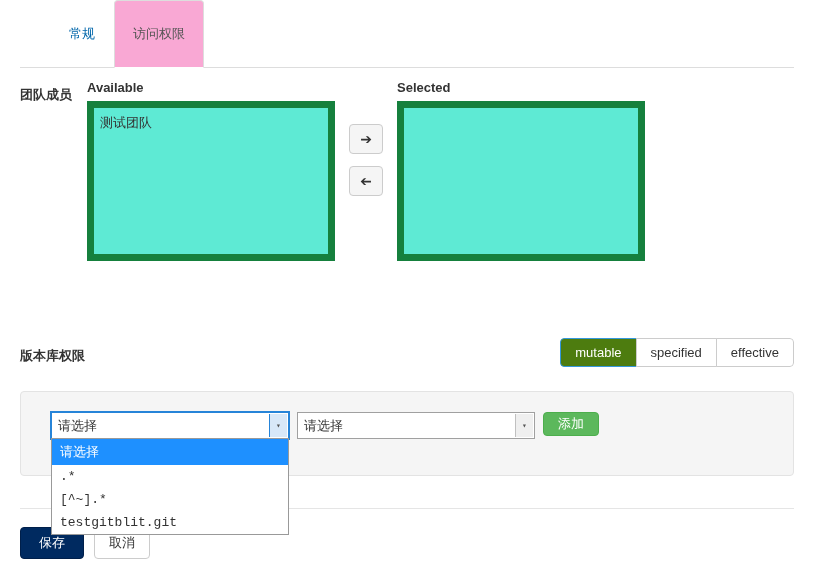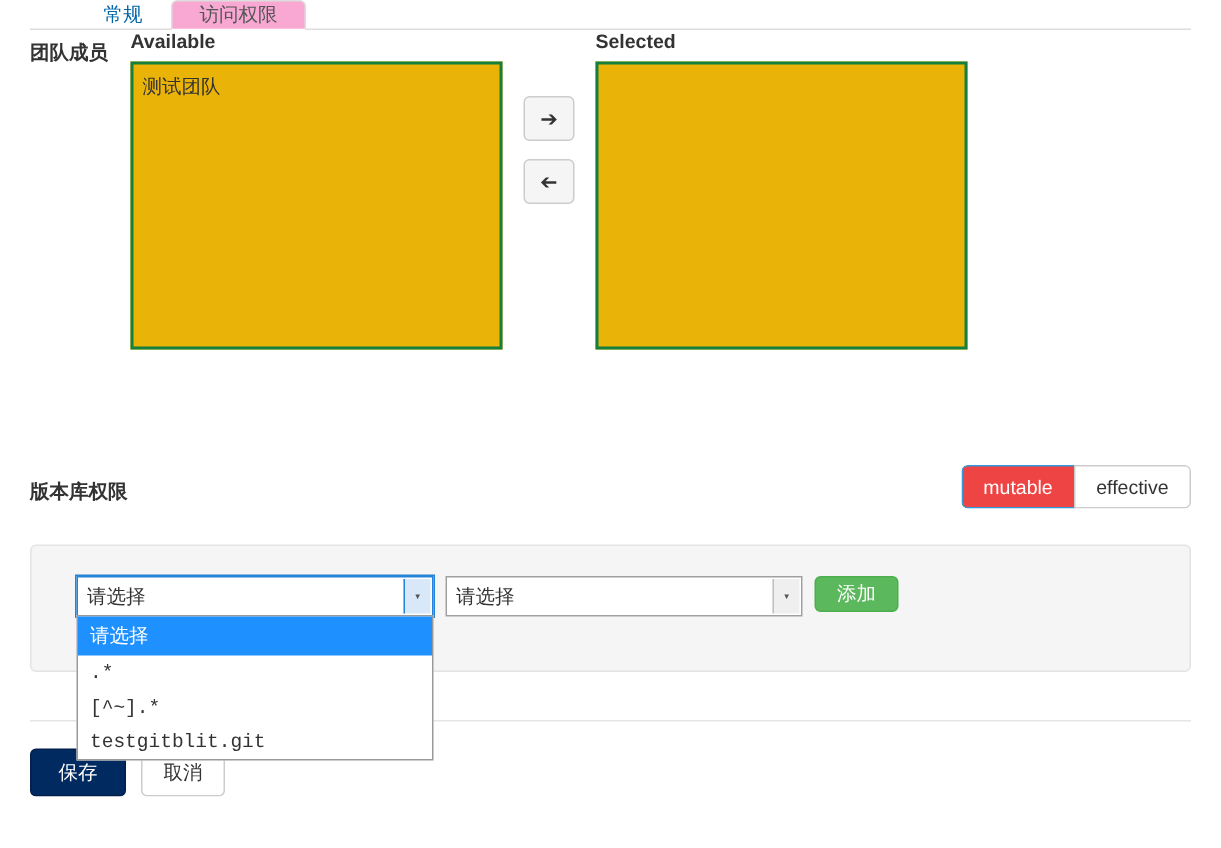--- a/index.html
+++ b/index.html
@@ -1,43 +1,43 @@
 <!DOCTYPE html>
 <html><head>
   <meta charset="utf-8">
   <style>
     * { box-sizing: border-box; margin: 0; padding: 0; }
     body { font-family: "Helvetica Neue", Helvetica, Arial, "Microsoft YaHei", sans-serif; font-size: 13px; color: #333; background: #fff; width: 814px; }
     .container { padding: 0 20px; }
     
     .nav-tabs { border-bottom: 1px solid #ddd; display: flex; padding-left: 30px; }
-    .nav-tab { padding: 0 18px; color: #0066aa; cursor: pointer; border: 1px solid transparent; border-bottom: none; margin-bottom: -1px; border-radius: 4px 4px 0 0; }
+    .nav-tab { padding: 24px 18px; color: #0066aa; cursor: pointer; border: 1px solid transparent; border-bottom: none; margin-bottom: -1px; border-radius: 4px 4px 0 0; }
     .nav-tab.active { color: #555; border-color: #ddd; border-bottom: 1px solid #fff; background: #f9a8d4; }
     
-    .section-row { display: flex; align-items: flex-start; }
+    .section-row { display: flex; align-items: flex-start; margin-top: 12px; }
     .section-label { font-weight: bold; width: 67px; padding-top: 6px; flex-shrink: 0; }
     
     .transfer-wrap { display: flex; align-items: flex-start; flex: 1; }
     .transfer-col { display: flex; flex-direction: column; align-items: flex-start; }
     .transfer-header { font-weight: bold; margin-bottom: 6px; color: #333; }
-    .listbox { width: 248px; height: 192px; border: 2px solid #15803d; background: #eab308; overflow-y: scroll; padding: 4px 6px; font-size: 13px; position: relative; }
+    .listbox { width: 248px; height: 160px; border: 7px solid #15803d; background: #5eead4; overflow-y: scroll; padding: 4px 6px; font-size: 13px; position: relative; }
     .listbox::-webkit-scrollbar { width: 17px; }
     .listbox::-webkit-scrollbar-track { background: #f0f0f0; }
     .listbox::-webkit-scrollbar-thumb { background: #c0c0c0; border: 1px solid #a0a0a0; }
     .list-item { padding: 2px 0; }
     
     .transfer-buttons { display: flex; flex-direction: column; gap: 12px; margin: 44px 14px 0; }
     .btn-move { width: 34px; height: 30px; background: #f5f5f5; border: 1px solid #ccc; border-radius: 4px; cursor: pointer; display: flex; align-items: center; justify-content: center; font-size: 14px; color: #333; }
     
     .perm-header { display: flex; justify-content: space-between; align-items: center; margin-top: 77px; }
     .btn-group { display: flex; border-radius: 4px; overflow: hidden; }
     .btn-seg { padding: 6px 14px; border: 1px solid #ccc; background: #fff; cursor: pointer; font-size: 13px; color: #333; margin-left: -1px; }
     .btn-seg:first-child { border-radius: 4px 0 0 4px; margin-left: 0; }
     .btn-seg:last-child { border-radius: 0 4px 4px 0; }
-    .btn-seg.active { background: #ef4444; border-color: #3498db; color: #fff; }
+    .btn-seg.active { background: #4d7c0f; border-color: #3498db; color: #fff; }
     
     .form-area { background: #f5f5f5; border: 1px solid #e3e3e3; border-radius: 4px; margin-top: 24px; padding: 20px 30px 36px; position: relative; }
     .form-row { display: flex; gap: 8px; align-items: flex-start; justify-content: flex-start; }
     
     .select-wrap { position: relative; font-family: Liberation Mono, monospace; }
     .select-box { width: 238px; height: 27px; border: 1px solid #a0a0a0; background: #fff; display: flex; align-items: center; padding: 0 6px; cursor: pointer; position: relative; }
     .select-box.open { border-color: #2684d8; box-shadow: 0 0 0 1px #2684d8; }
     .select-arrow { position: absolute; right: 1px; top: 1px; bottom: 1px; width: 18px; background: #efefef; border-left: 1px solid #c0c0c0; display: flex; align-items: center; justify-content: center; font-size: 8px; color: #555; }
     .select-box.open .select-arrow { background: #d8e8f8; border-left-color: #2684d8; }
     
@@ -81,20 +81,21 @@
         <div class="transfer-header">Selected</div>
         <div class="listbox"></div>
       </div>
     </div>
   </div>
 
   <div class="perm-header">
     <div class="section-label" style="width:auto">版本库权限</div>
     <div class="btn-group">
       <button class="btn-seg active">mutable</button>
+      <button class="btn-seg">specified</button>
       <button class="btn-seg">effective</button>
     </div>
   </div>
 
   <div class="form-area">
     <div class="form-row">
       <div class="select-wrap">
         <div class="select-box open">
           <span>请选择</span>
           <span class="select-arrow">▾</span>

